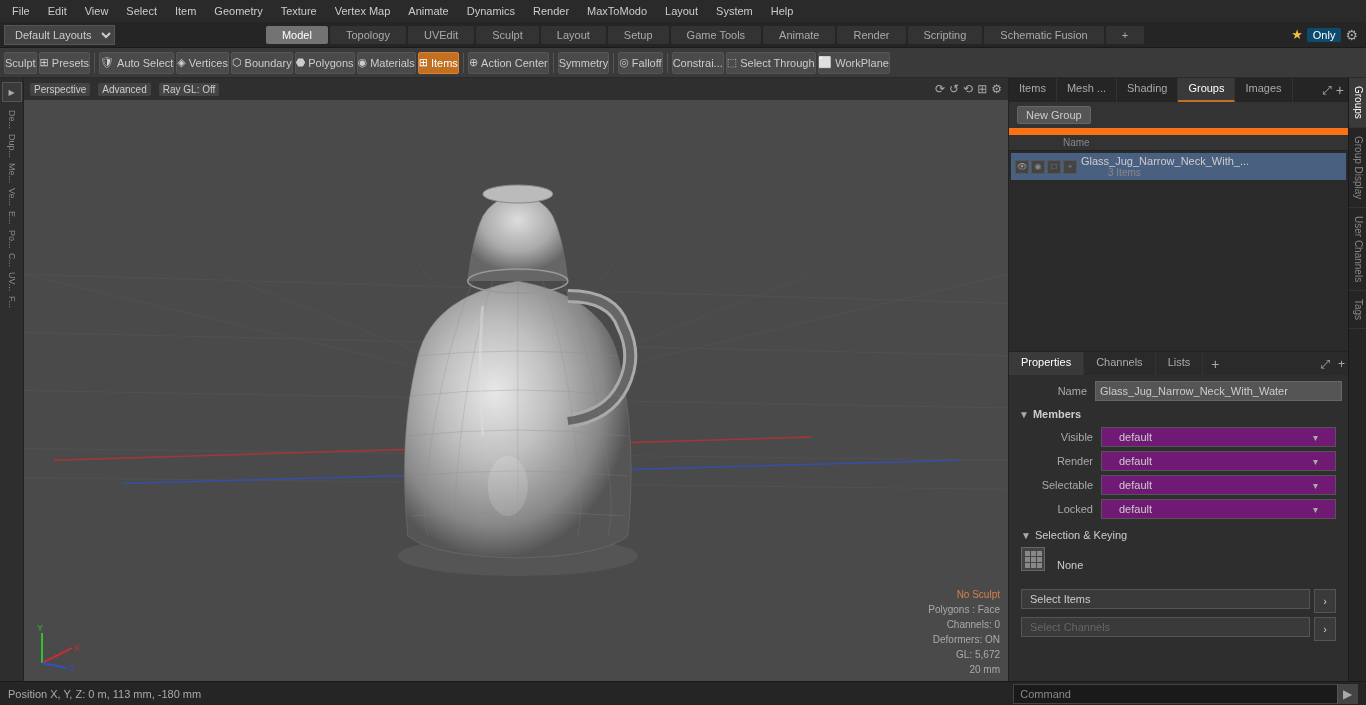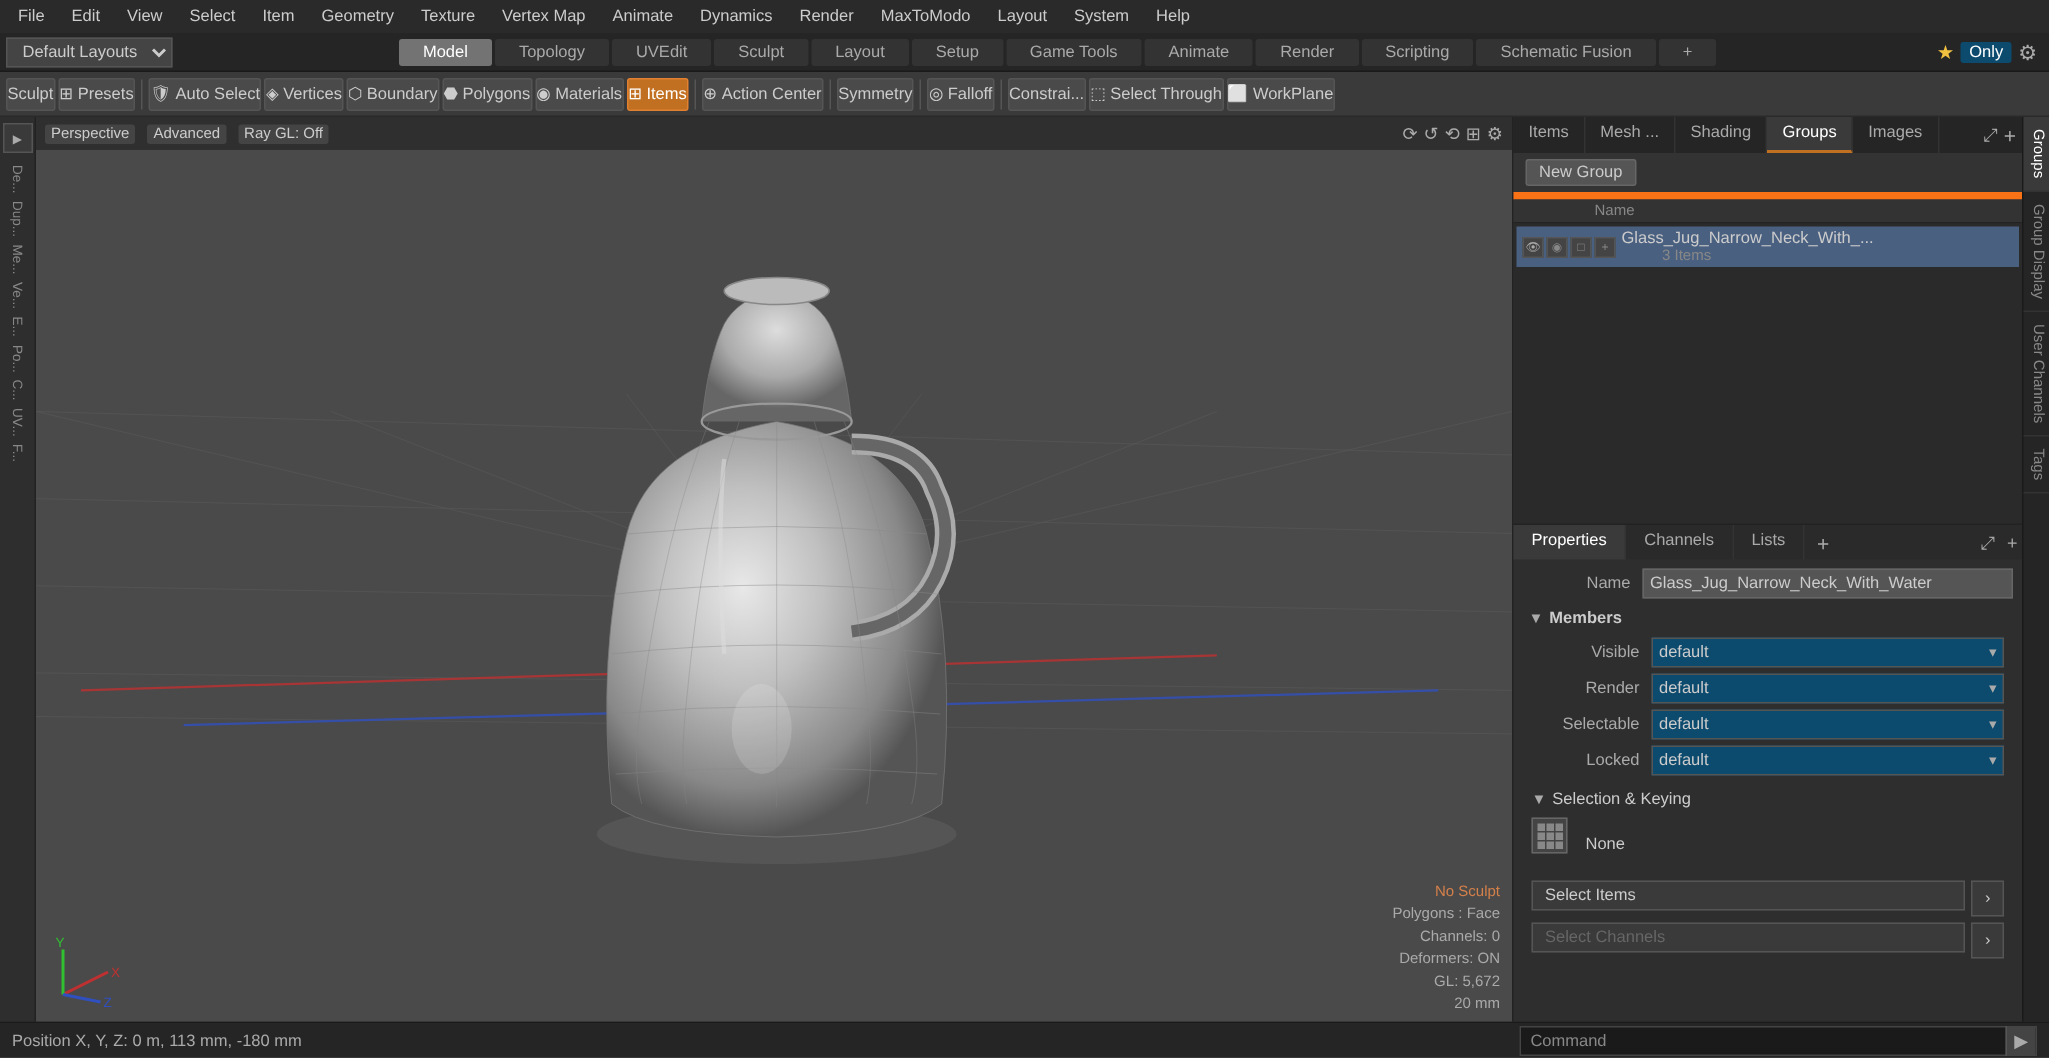--- a/index.html
+++ b/index.html
@@ -55,21 +55,21 @@
 
     
     #right-panel { width: 340px; background: #2e2e2e; border-left: 1px solid #222; display: flex; flex-direction: column; }
 
     
     #right-panel-tabs { display: flex; background: #252525; height: 24px; }
     .rp-tab { padding: 4px 10px; color: #aaa; cursor: pointer; font-size: 11px; border-right: 1px solid #333; }
     .rp-tab.active { background: #3a3a3a; color: #fff; border-bottom: 2px solid #c07020; }
 
     
-    #groups-header { display: flex; align-items: center; padding: 4px 8px; background: #333; border-bottom: 5px solid #f97316; gap: 4px; }
+    #groups-header { display: flex; align-items: center; padding: 4px 8px; background: #333; border-bottom: 7px solid #f97316; gap: 4px; }
     .new-group-btn { background: #555; border: 1px solid #666; color: #ccc; padding: 2px 8px; font-size: 11px; cursor: pointer; border-radius: 2px; }
 
     
     #groups-list { flex: none; height: 200px; background: #2a2a2a; overflow-y: auto; padding: 2px; }
     .group-item { display: flex; align-items: center; padding: 2px 4px; gap: 4px; cursor: pointer; }
     .group-item.selected { background: #4a6080; }
     .group-name { color: #ccc; font-size: 11px; flex: 1; white-space: nowrap; overflow: hidden; text-overflow: ellipsis; }
     .group-count { color: #888; font-size: 10px; margin-left: 27px; }
 
     
@@ -79,21 +79,21 @@
     .prop-tab.active { background: #3a3a3a; color: #fff; }
     .prop-tab-add { padding: 4px 8px; color: #aaa; cursor: pointer; font-size: 14px; }
     .prop-expand-btns { margin-left: auto; display: flex; gap: 2px; align-items: center; }
     .prop-expand-btn { color: #aaa; font-size: 12px; cursor: pointer; padding: 0 3px; }
 
     
     #properties-content { padding: 6px; }
     .prop-row { display: flex; align-items: center; margin-bottom: 4px; }
     .prop-label { color: #aaa; font-size: 11px; min-width: 80px; text-align: right; padding-right: 8px; }
     .prop-input { flex: 1; background: #555; border: 1px solid #666; color: #ccc; padding: 2px 4px; font-size: 11px; height: 20px; }
-    .prop-select { flex: 1; background: #0c4a6e; border: 1px solid #555; color: #ccc; padding: 1px 4px; font-size: 11px; height: 20px; display: flex; align-items: center; justify-content: space-between; cursor: pointer; }
+    .prop-select { flex: 1; background: #701a75; border: 1px solid #555; color: #ccc; padding: 1px 17px; font-size: 11px; height: 20px; display: flex; align-items: center; justify-content: space-between; cursor: pointer; }
     .prop-section-header { display: flex; align-items: center; padding: 3px 4px; margin-bottom: 4px; cursor: pointer; }
     .prop-section-arrow { color: #aaa; font-size: 10px; margin-right: 4px; }
     .prop-section-label { color: #ccc; font-size: 11px; font-weight: bold; }
 
     
     .members-section { padding: 0 6px; }
 
     
     #sel-keying { padding: 6px; }
     .sel-keying-header { display: flex; align-items: center; margin-bottom: 6px; cursor: pointer; }

